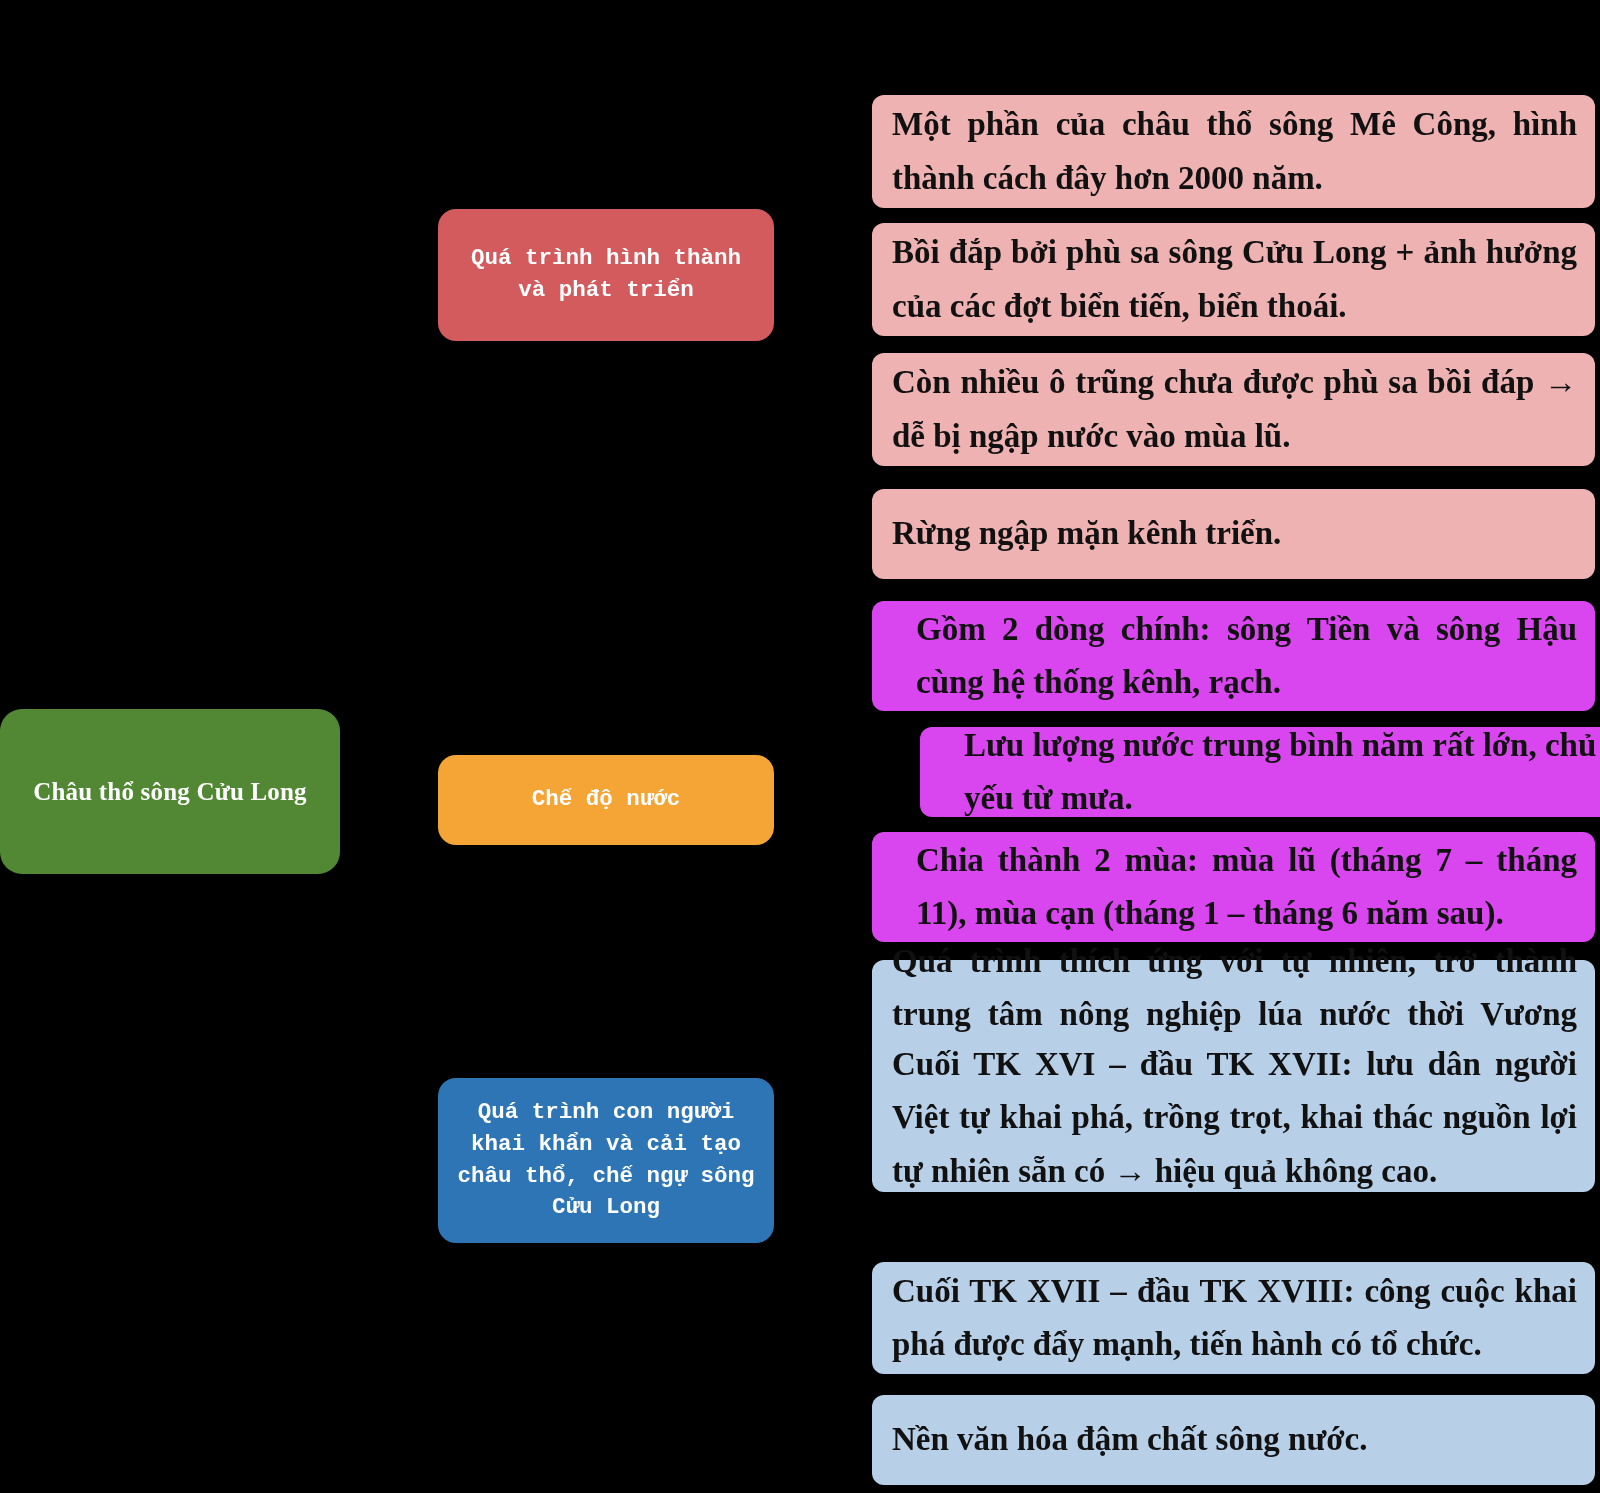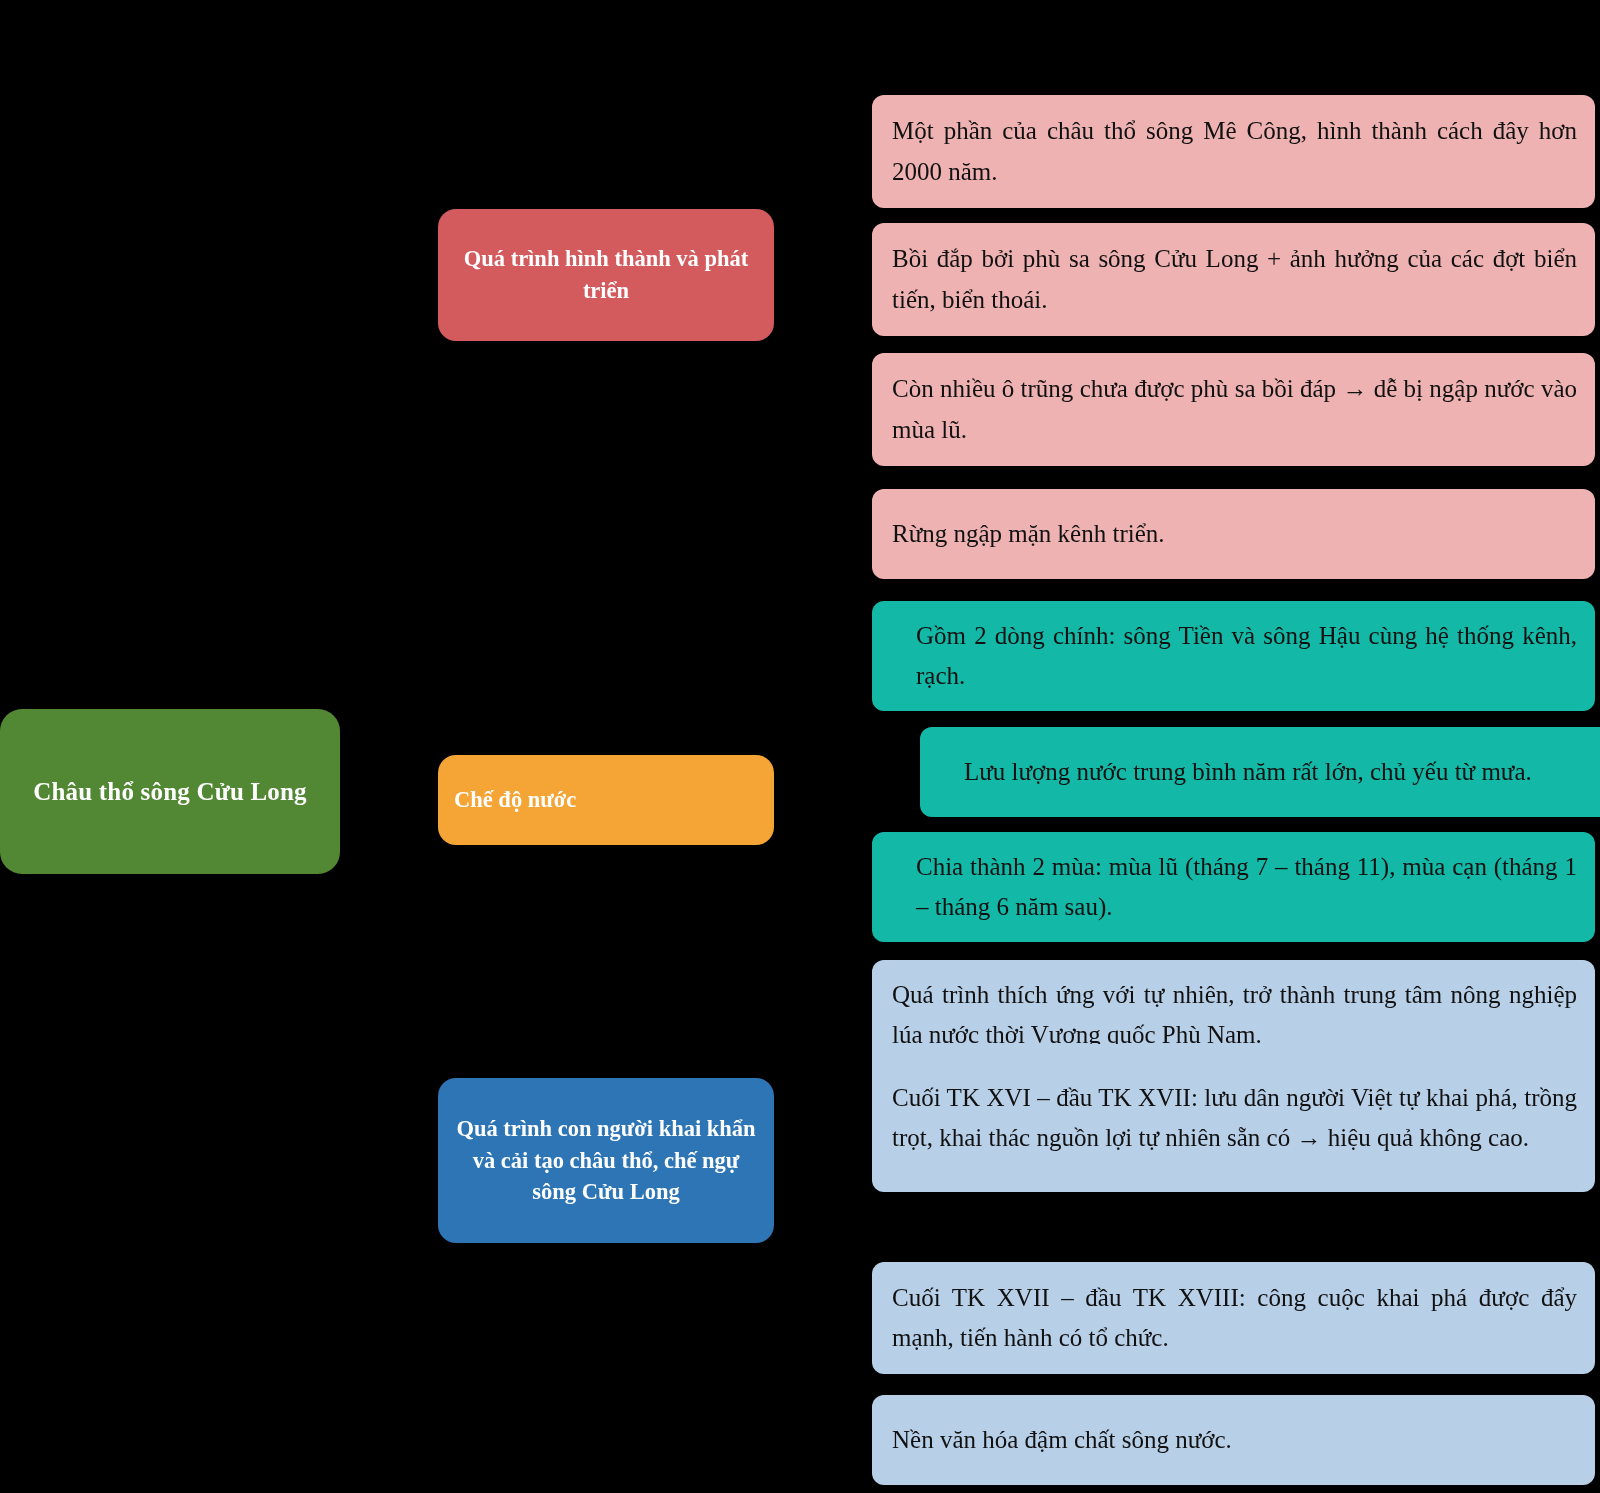--- a/index.html
+++ b/index.html
@@ -45,23 +45,25 @@
     letter-spacing: 0.2px;
   }
 
   
   .branch-node {
     position: absolute;
     left: 438px;
     border-radius: 18px;
     display: flex;
     align-items: center;
+    justify-content: center;
     box-sizing: border-box;
     padding: 6px 16px;
     width: 336px;
+    font-family: Liberation Mono, monospace;
   }
   .branch-node .label {
     color: #ffffff;
     font-weight: bold;
     font-size: 22.5px;
     line-height: 1.42;
     text-align: center;
   }
   #branch-0 {
     top: 209px;
@@ -86,32 +88,33 @@
     width: 723px;
     border-radius: 12px;
     box-sizing: border-box;
     padding: 14px 18px 14px 20px;
     display: flex;
     flex-direction: column;
     justify-content: center;
   }
   .leaf-box .leaf-text {
     color: #111111;
-    font-size: 25px;
+    font-size: 33px;
     line-height: 1.62;
     text-align: justify;
     text-justify: inter-word;
     hyphens: none;
+    font-weight: bold;
   }
   .leaf-box.no-justify .leaf-text {
     text-align: left;
   }
 
   .pink  { background: #eeb2b2; }
-  .yellow{ background: #14b8a6; padding-left: 44px; }
+  .yellow{ background: #d946ef; padding-left: 44px; }
   .blue  { background: #b8cfe8; }
 
   
   .connector {
     position: absolute;
     background: #000000;
   }
 </style>
 </head>
 <body>

